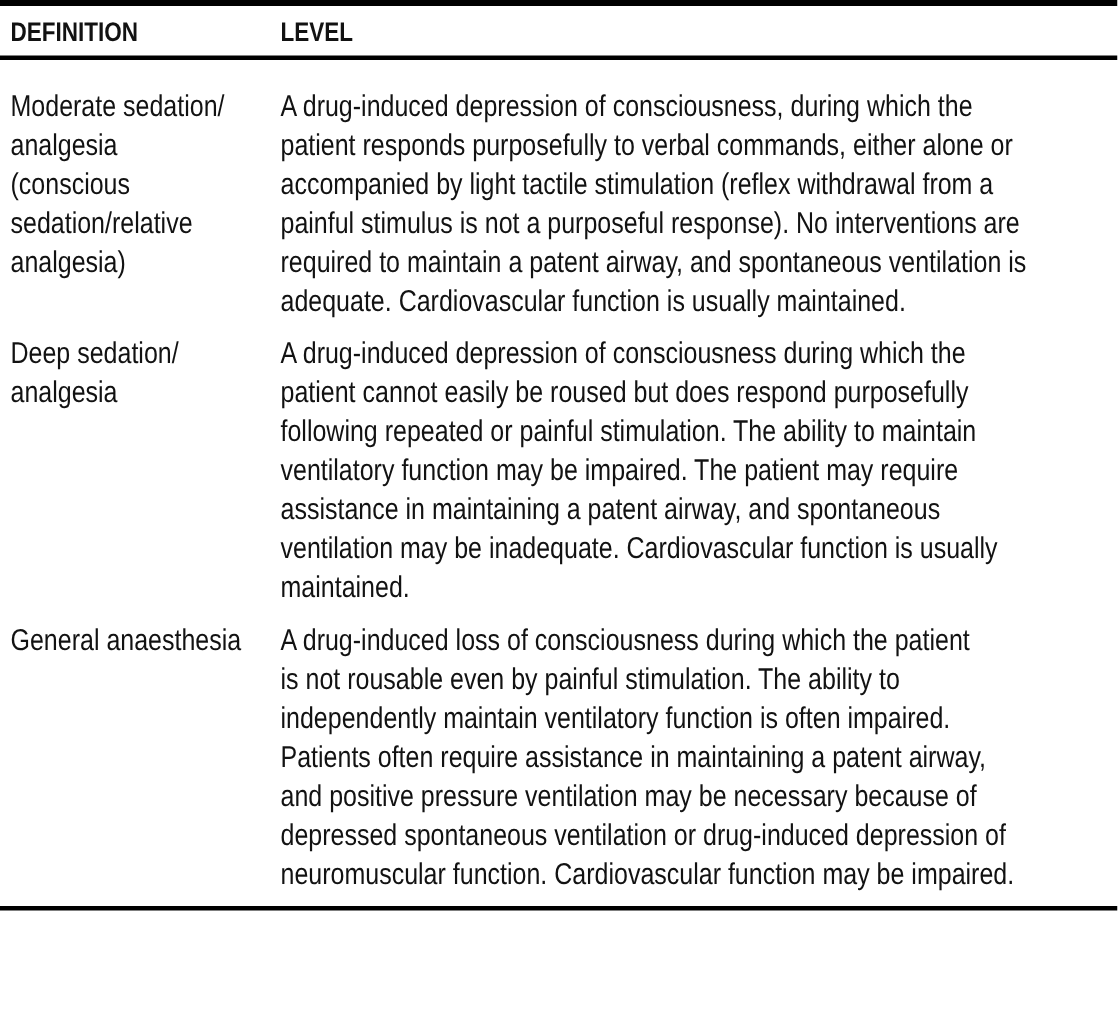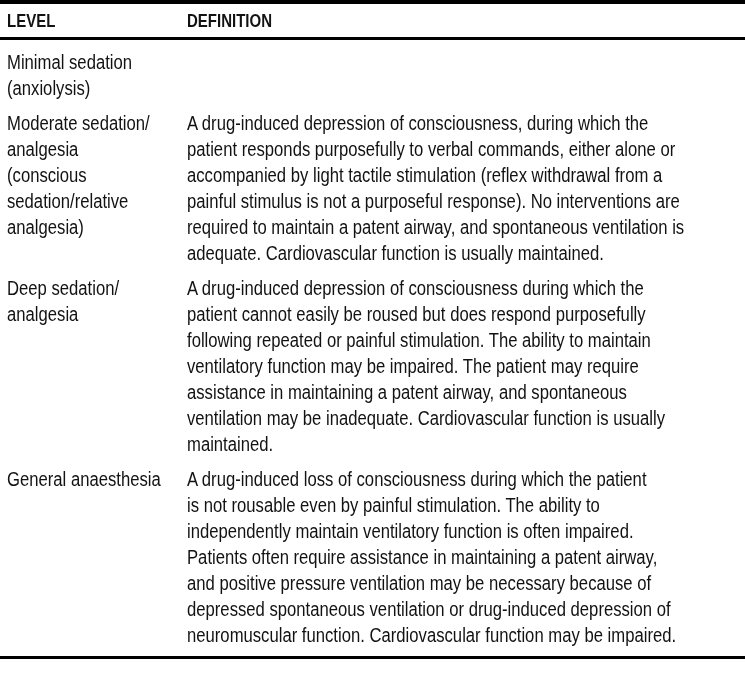--- a/index.html
+++ b/index.html
@@ -53,32 +53,28 @@
   }
 </style>
 </head>
 <body>
 
 <div class="page">
   <div class="sed-table">
 
     <div class="thead">
       <div class="th">
-        <span class="condense">LEVEL</span>
+        <span class="condense">DEFINITION</span>
       </div>
       <div class="th">
-        <span class="condense">DEFINITION</span>
+        <span class="condense">LEVEL</span>
       </div>
     </div>
 
     <div class="trow">
-      <div class="td">
-        <span class="condense">Minimal sedation
-(anxiolysis)</span>
-      </div>
     </div>
 
     <div class="trow">
       <div class="td">
         <span class="condense">Moderate sedation/
 analgesia
 (conscious
 sedation/relative
 analgesia)</span>
       </div>

